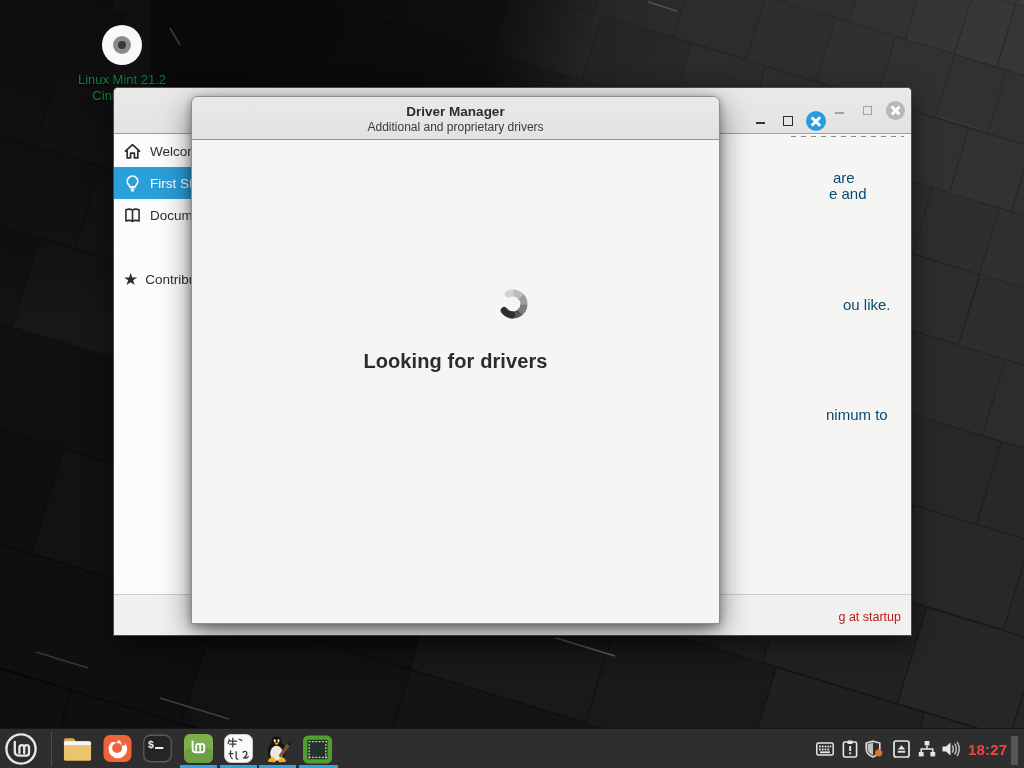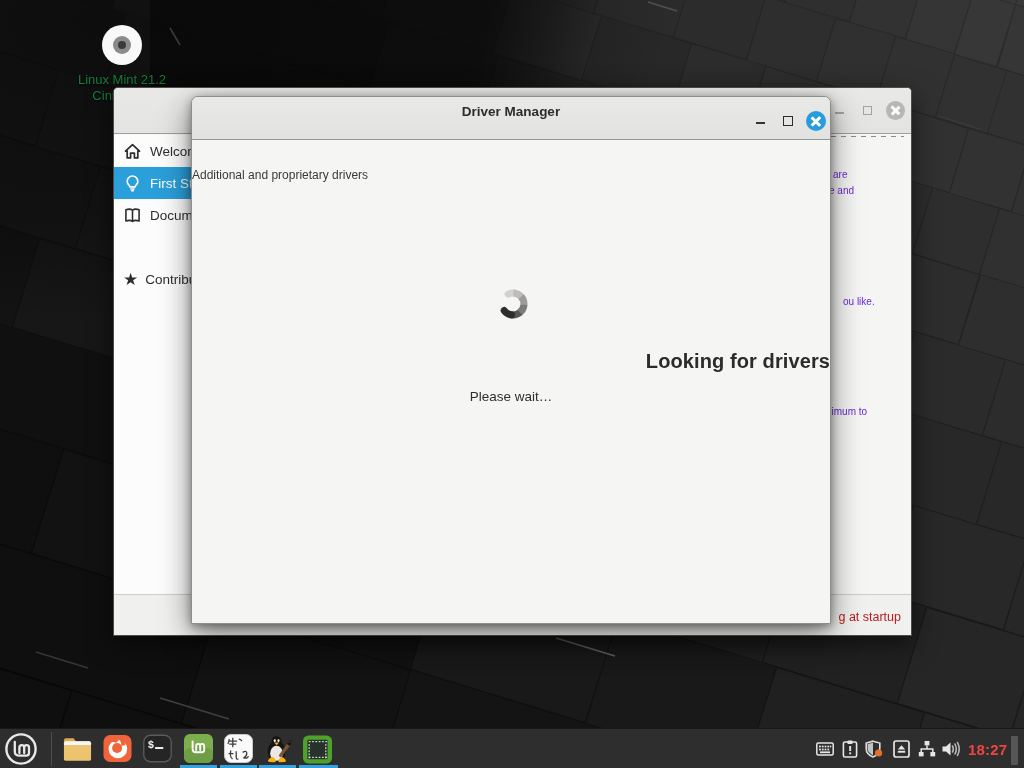--- a/index.html
+++ b/index.html
@@ -24,38 +24,38 @@
 #welcome .max{position:absolute;left:749px;top:18px;width:9px;height:9px;border:1.5px solid #a3a3a1;}
 #welcome .close{position:absolute;left:772px;top:13px;width:19px;height:19px;border-radius:50%;background:#b7b7b5;}
 #welcome .close:before{content:"";position:absolute;left:3.8px;top:8.3px;width:11.4px;height:2.6px;background:#fdfdfd;transform:rotate(45deg);border-radius:0.5px;}
 #welcome .close:after{content:"";position:absolute;left:3.8px;top:8.3px;width:11.4px;height:2.6px;background:#fdfdfd;transform:rotate(-45deg);border-radius:0.5px;}
 #welcome .side{position:absolute;left:0;top:47px;width:140px;bottom:41px;background:#fcfcfc;}
 .srow{position:absolute;left:0;width:140px;height:32px;color:#2e2e2e;font-size:13.5px;display:flex;align-items:center;}
 .srow svg{margin-left:10px;margin-right:9px;flex:none;}
 .srow.sel{background:#2b9fd9;color:#fff;}
 #welcome .content{position:absolute;left:140px;top:47px;right:0;bottom:41px;background:#f5f5f4;}
 #welcome .dash{position:absolute;left:677px;right:7px;top:48px;height:1.4px;background:repeating-linear-gradient(90deg,#8c8c8a 0 5px,rgba(0,0,0,0) 5px 10px);}
-#welcome .frag{position:absolute;color:#6d28d9;font-size:10px;}
+#welcome .frag{position:absolute;color:#0c4a6e;font-size:15px;}
 #welcome .foot{position:absolute;left:0;bottom:0;right:0;height:41px;background:#f0f0ee;
   border-top:1px solid #cdcdcb;}
 #welcome .foot span{position:absolute;right:10px;top:15px;font-size:12.5px;color:#b91c1c;}
 
-#driver{position:absolute;left:191px;top:96px;width:640px;height:528px;
+#driver{position:absolute;left:191px;top:96px;width:529px;height:528px;
   background:#f5f5f4;border:1px solid #8d8d8b;border-radius:7px 7px 0 0;
   box-shadow:0 10px 30px rgba(0,0,0,0.5), 0 2px 8px rgba(0,0,0,0.35);}
 #driver .tbar{position:absolute;left:0;top:0;right:0;height:43px;border-radius:6px 6px 0 0;
   background:linear-gradient(#e9e9e7,#e2e2e0);border-bottom:1px solid #96968f;}
 #driver .t1{position:absolute;left:0;right:0;top:7px;text-align:center;font-size:13.5px;font-weight:bold;color:#2d2d2d;}
-#driver .t2{position:absolute;left:0;right:0;top:22.5px;font-size:12px;color:#3a3a3a;margin-top:48px;}
+#driver .t2{position:absolute;left:0;right:0;top:22.5px;text-align:center;font-size:12px;color:#3a3a3a;}
 #driver .min{position:absolute;left:564px;top:25px;width:9px;height:2.2px;background:#333;}
 #driver .max{position:absolute;left:591px;top:19px;width:10px;height:10px;border:1.8px solid #2c2c2c;}
 #driver .close{position:absolute;left:614px;top:14px;width:20px;height:20px;border-radius:50%;background:#299cdd;}
 #driver .close:before{content:"";position:absolute;left:4.2px;top:8.6px;width:11.6px;height:2.9px;background:#fff;transform:rotate(45deg);border-radius:0.5px;}
 #driver .close:after{content:"";position:absolute;left:4.2px;top:8.6px;width:11.6px;height:2.9px;background:#fff;transform:rotate(-45deg);border-radius:0.5px;}
-#driver h1{position:absolute;left:0;right:0;top:253px;margin:0;text-align:right;
+#driver h1{position:absolute;left:0;right:0;top:253px;margin:0;text-align:center;
   font-size:20px;font-weight:bold;color:#2b2b2b;letter-spacing:0.1px;}
 #driver .wait{position:absolute;left:0;right:0;top:292px;text-align:center;font-size:13.5px;color:#2e2e2e;}
 #spin{position:absolute;left:302px;top:188px;}
 
 #panel{position:absolute;left:0;top:728px;width:1024px;height:40px;background:#2e2e2e;border-top:1px solid #181818;}
 .pl{position:absolute;top:0;height:40px;}
 #menu{left:0;width:47px;}
 #psep{position:absolute;left:51px;top:3px;width:1px;height:34px;background:#4e4e4e;}
 .lch{position:absolute;top:5px;width:29px;height:29px;}
 .ul{position:absolute;top:36px;height:4px;background:#35a2e0;}
@@ -321,21 +321,20 @@
     <div class="close"></div>
   <svg id="spin" width="38" height="38" viewBox="0 0 36 36">
     <path d="M13.44,8.65 A10.4 10.4 0 0 1 18.73,7.63" fill="none" stroke="#d3d2d0" stroke-width="6.7" stroke-linecap="round"></path>
     <path d="M18.36,7.61 A10.4 10.4 0 0 1 25.97,11.32" fill="none" stroke="#bdbcba" stroke-width="6.7" stroke-linecap="butt"></path>
     <path d="M25.73,11.04 A10.4 10.4 0 0 1 28.34,19.09" fill="none" stroke="#9d9c9a" stroke-width="6.7" stroke-linecap="butt"></path>
     <path d="M28.37,18.73 A10.4 10.4 0 0 1 24.40,26.20" fill="none" stroke="#7b7b79" stroke-width="6.7" stroke-linecap="butt"></path>
     <path d="M24.68,25.97 A10.4 10.4 0 0 1 16.19,28.24" fill="none" stroke="#565656" stroke-width="6.7" stroke-linecap="butt"></path>
     <path d="M16.55,28.30 A10.4 10.4 0 0 1 9.69,24.26" fill="none" stroke="#2d2d2d" stroke-width="6.7" stroke-linecap="round"></path>
     </svg>
   <h1>Looking for drivers</h1>
-  <div class="wait">Please wait…</div>
 </div>
 
 <div id="panel">
   <svg class="pl" id="menu" width="47" height="40" viewBox="0 0 47 40">
     <circle cx="21" cy="20" r="14.6" fill="none" stroke="#e8e8e8" stroke-width="2.4"></circle>
     <path d="M14.8 13 v9.6 q0 4 4 4 h7.6 q2.6 0 2.6-2.6 v-5.2 q0-2.6-2.4-2.6 q-2.4 0-2.4 2.6 v5.2 m0-5.2 q0-2.6-2.4-2.6 q-2.4 0-2.4 2.6 v5.2" fill="none" stroke="#e8e8e8" stroke-width="2.3" stroke-linecap="round" stroke-linejoin="round"></path>
   </svg>
   <div id="psep"></div>
   <svg class="lch" style="left:63px;" width="30" height="29" viewBox="0 0 30 29">
     <path d="M1 6 q0-2 2-2 h8 l3 4 h-13 z" fill="#dda853"></path>

